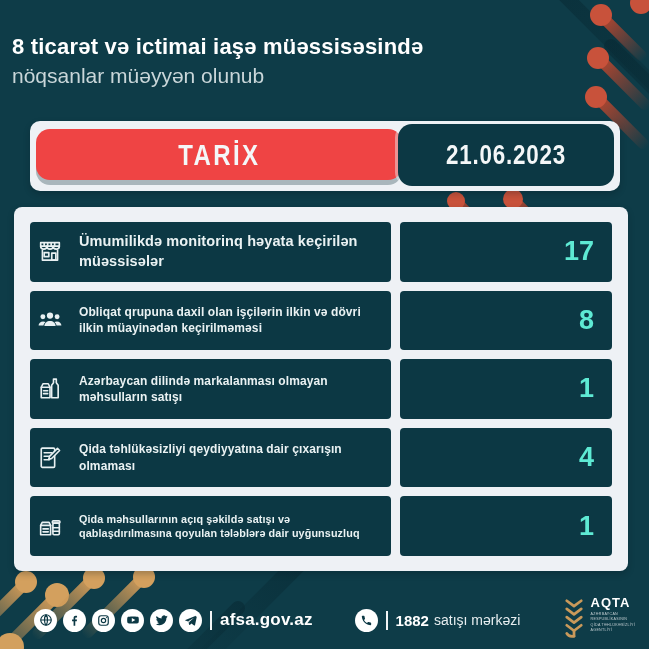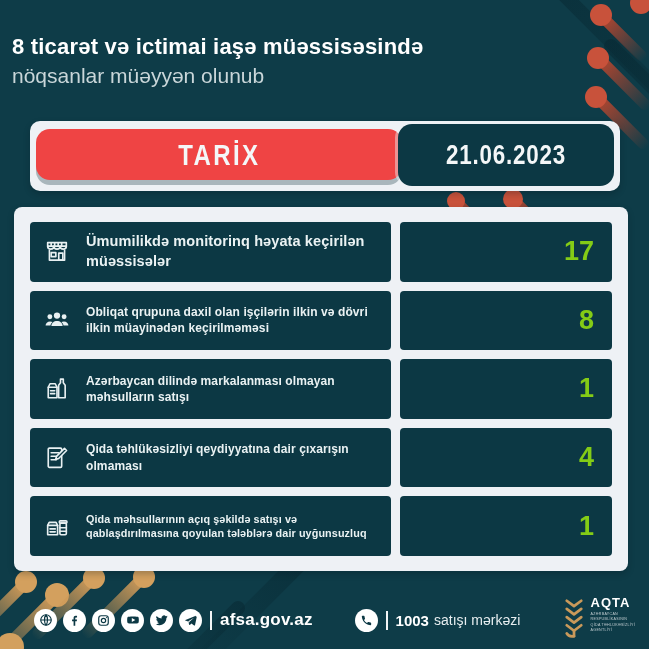--- a/index.html
+++ b/index.html
@@ -25,26 +25,26 @@
   
   .date-bar{position:absolute;left:30px;top:121px;width:590px;height:70px;background:#eef1f5;border-radius:10px;z-index:2;box-shadow:0 3px 6px rgba(0,20,28,.25);}
   .date-left{position:absolute;left:6px;top:8px;width:366px;height:51px;background:#ef4444;border-radius:14px;box-shadow:0 5px 0 rgba(10,45,56,.30);display:flex;align-items:center;justify-content:center;}
   .date-right{position:absolute;left:368px;top:3px;width:216px;height:62px;background:#0c3844;border-radius:14px;display:flex;align-items:center;justify-content:center;box-shadow:-3px 0 0 rgba(238,241,245,.45);}
   .condensed{display:inline-block;transform:scaleX(.8);color:#f4f7f8;font-weight:bold;}
   .date-left .condensed{font-size:30px;letter-spacing:3px;}
   .date-right .condensed{font-size:28px;letter-spacing:1px;}
   
   .panel{position:absolute;left:14px;top:207px;width:614px;height:364px;background:#eef1f5;border-radius:8px;box-sizing:border-box;padding:15px 16px;display:flex;flex-direction:column;gap:9px;z-index:2;box-shadow:0 3px 6px rgba(0,20,28,.25);}
   .row{display:flex;gap:9px;flex:1;min-height:0;}
-  .row-main{width:361px;box-sizing:border-box;background:#0c3844;border-radius:4px;display:flex;align-items:center;gap:11px;padding:0 8px 0 9px;}
+  .row-main{width:361px;box-sizing:border-box;background:#0c3844;border-radius:4px;display:flex;align-items:center;gap:11px;padding:0 8px 0 2px;}
   .row-icon{width:36px;min-width:36px;display:flex;align-items:center;justify-content:center;}
   .row-text{color:#eaf2f3;font-weight:bold;font-size:12px;line-height:1.35;letter-spacing:.1px;}
   .row.first .row-text{font-size:14.5px;}
   .row.last .row-text{font-size:10.8px;}
-  .row-val{flex:1;background:#0c3844;border-radius:4px;display:flex;align-items:center;justify-content:flex-end;padding-right:18px;color:#84cc16;font-weight:bold;font-size:27px;}
+  .row-val{flex:1;background:#0c3844;border-radius:4px;display:flex;align-items:center;justify-content:flex-end;padding-right:18px;color:#5eead4;font-weight:bold;font-size:27px;}
   
   .footer{position:absolute;left:0;top:596px;width:649px;height:48px;display:flex;align-items:center;box-sizing:border-box;padding:0 10px 0 34px;z-index:2;}
   .socials{display:flex;align-items:center;gap:6px;}
   .circle-icon{width:23px;height:23px;border-radius:50%;background:#ffffff;display:flex;align-items:center;justify-content:center;}
   .circle-icon svg{display:block;}
   .v-div{width:2px;height:19px;background:#f2f5f6;margin:0 8px;}
   .website{color:#ffffff;font-weight:bold;font-size:17px;letter-spacing:.2px;}
   .phone-group{display:flex;align-items:center;margin-left:42px;}
   .phone-num{color:#ffffff;font-weight:bold;font-size:15px;}
   .phone-label{color:#e7eef0;font-size:14px;margin-left:5px;}
@@ -222,21 +222,21 @@
   <span class="v-div"></span>
   <span class="website">afsa.gov.az</span>
 
   <div class="phone-group">
     <span class="circle-icon">
       <svg width="13" height="13" viewBox="0 0 24 24" fill="#0c3844">
         <path d="M19.4 15.6c-1.2-.1-2.4-.4-3.5-.8-.5-.2-1.1 0-1.5.3l-1.6 1.6a14.3 14.3 0 0 1-5.5-5.5L8.9 9.6c.4-.4.5-1 .3-1.5-.4-1.1-.7-2.3-.8-3.5-.1-.7-.7-1.2-1.4-1.2H4.6c-.8 0-1.4.6-1.3 1.4.2 2.9 1.2 5.7 2.7 8.1a19 19 0 0 0 5.1 5.1c2.4 1.5 5.2 2.5 8.1 2.7.8.1 1.4-.5 1.4-1.3v-2.5c.1-.7-.5-1.3-1.2-1.3z"></path>
       </svg>
     </span>
     <span class="v-div"></span>
-    <span class="phone-num">1003</span>
+    <span class="phone-num">1882</span>
     <span class="phone-label">satışı mərkəzi</span>
   </div>
 
   <div class="logo">
     <span>
       <svg width="20" height="44" viewBox="0 0 22 46" fill="none" stroke="#c9995a" stroke-width="3" stroke-linecap="round" stroke-linejoin="round">
         <path d="M3 4 11 10 19 4"></path>
         <path d="M3 13 11 19 19 13"></path>
         <path d="M3 22 11 28 19 22"></path>
         <path d="M3 31 11 37 19 31"></path>

